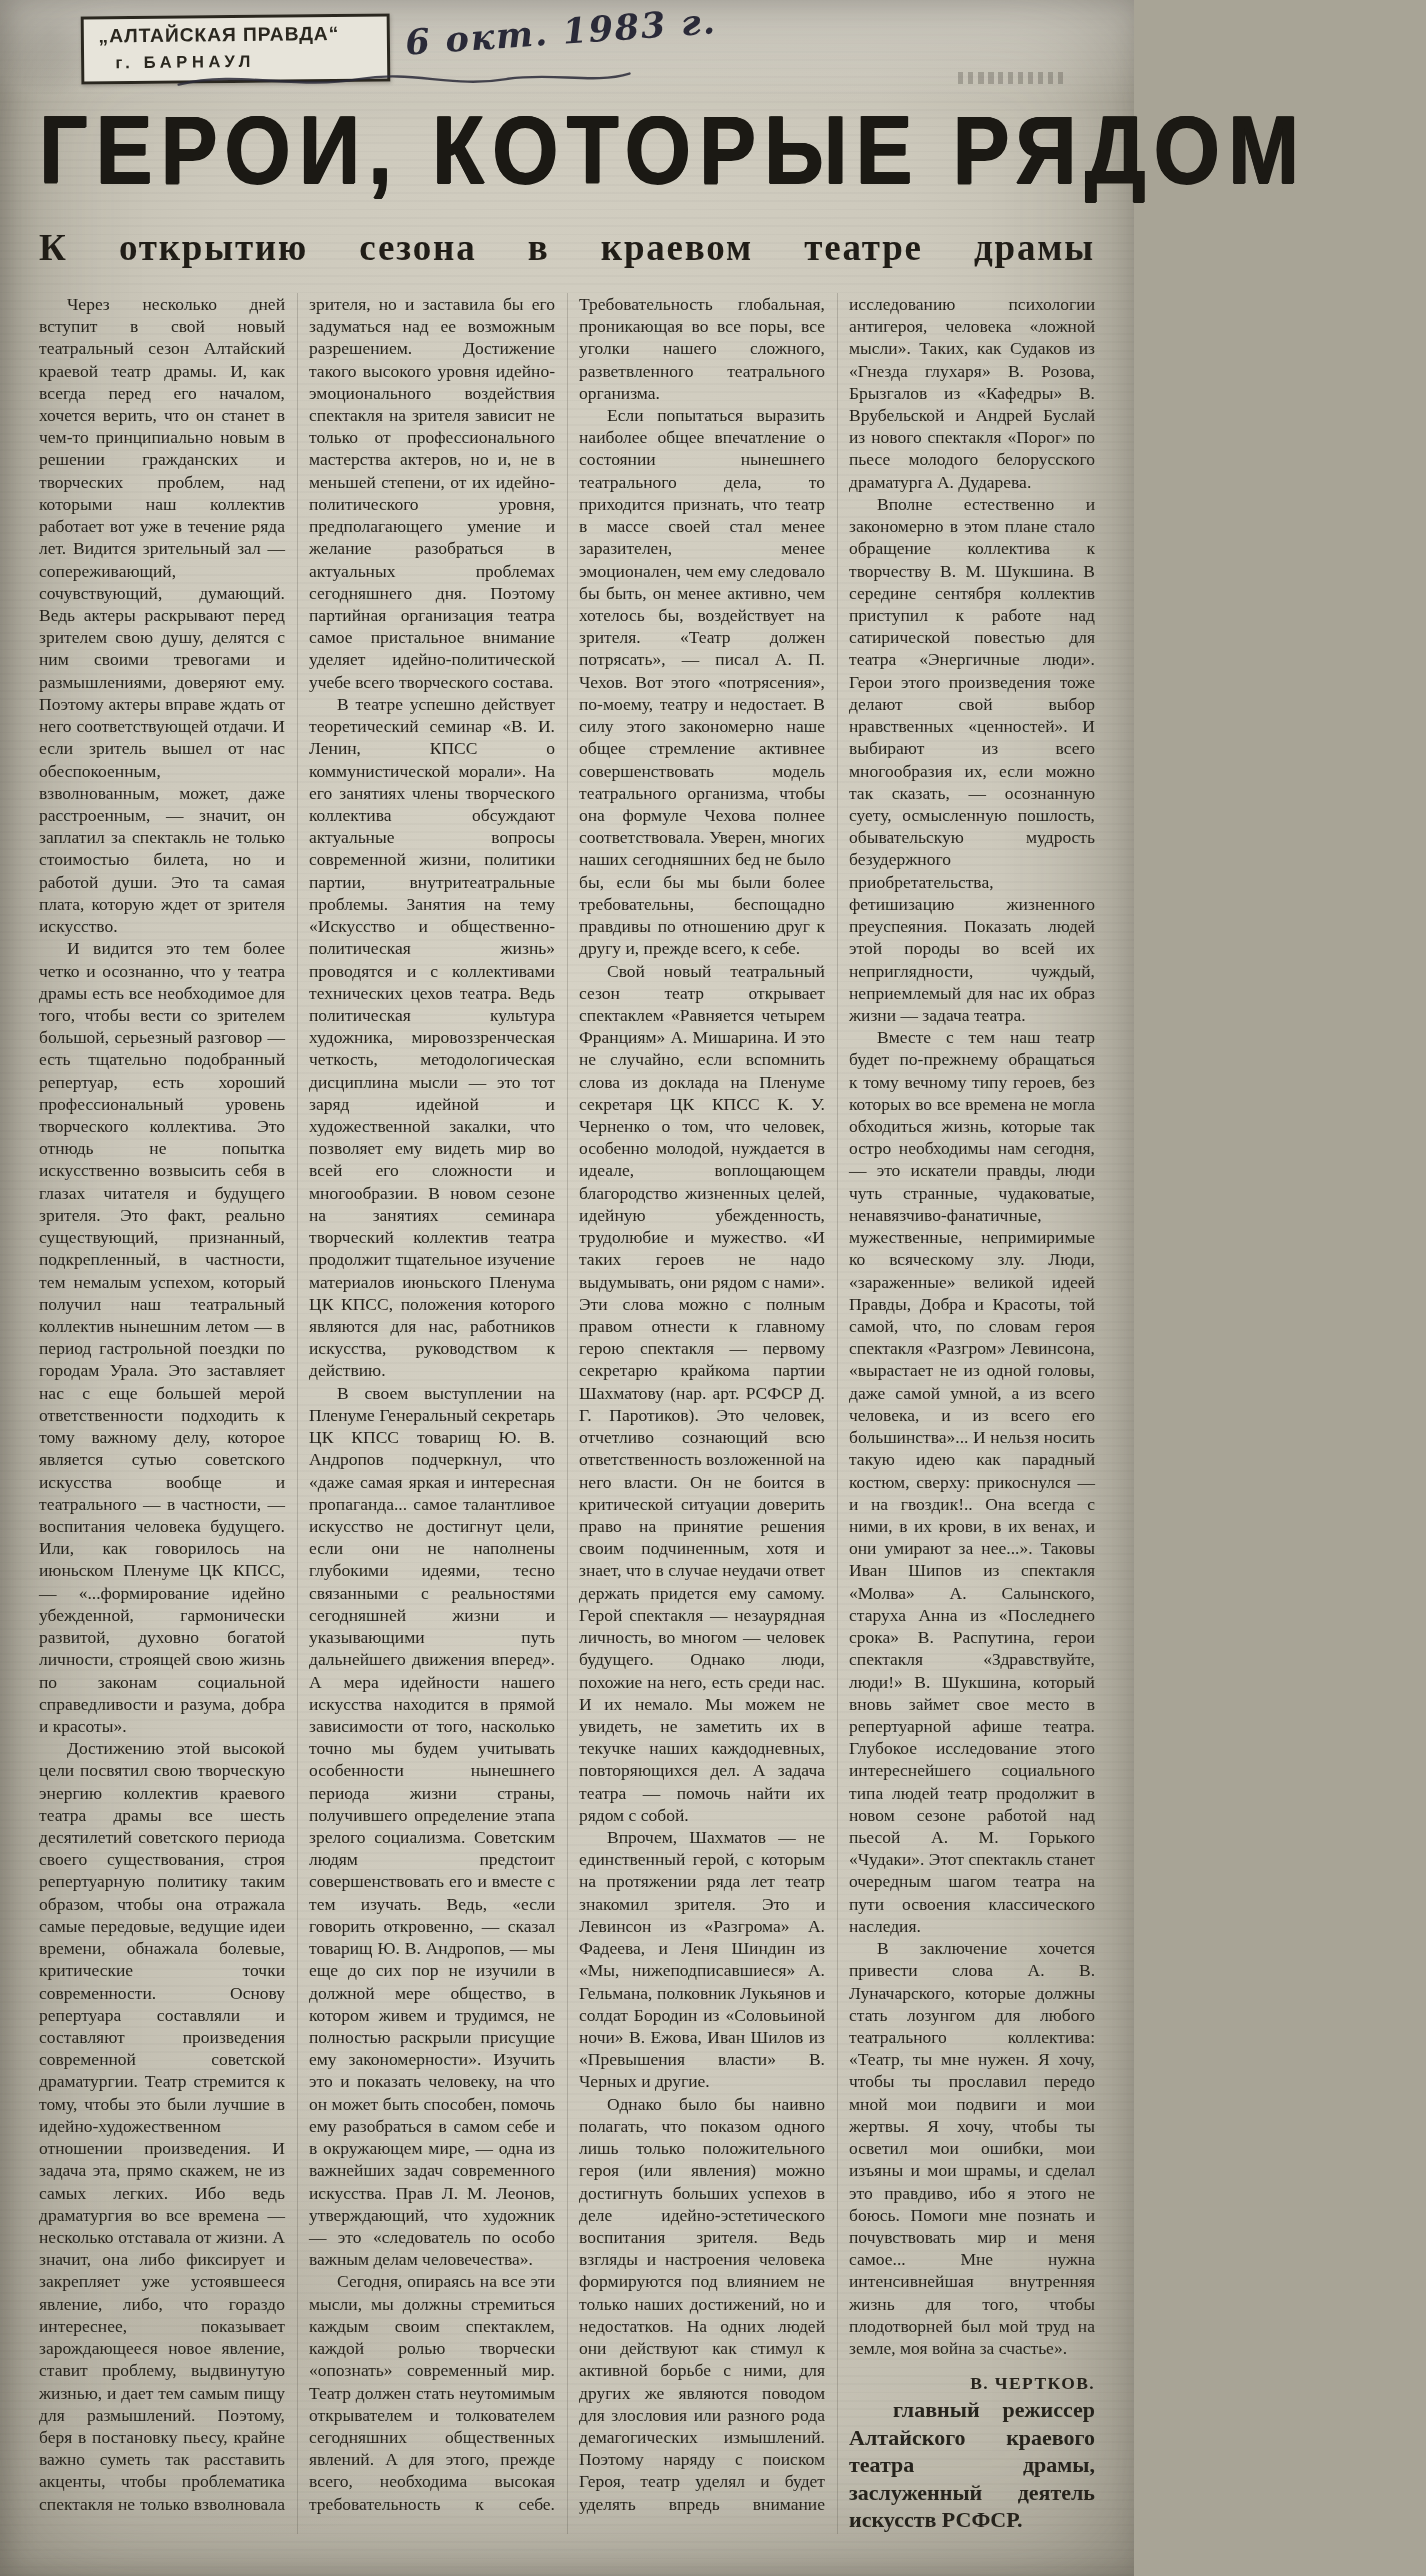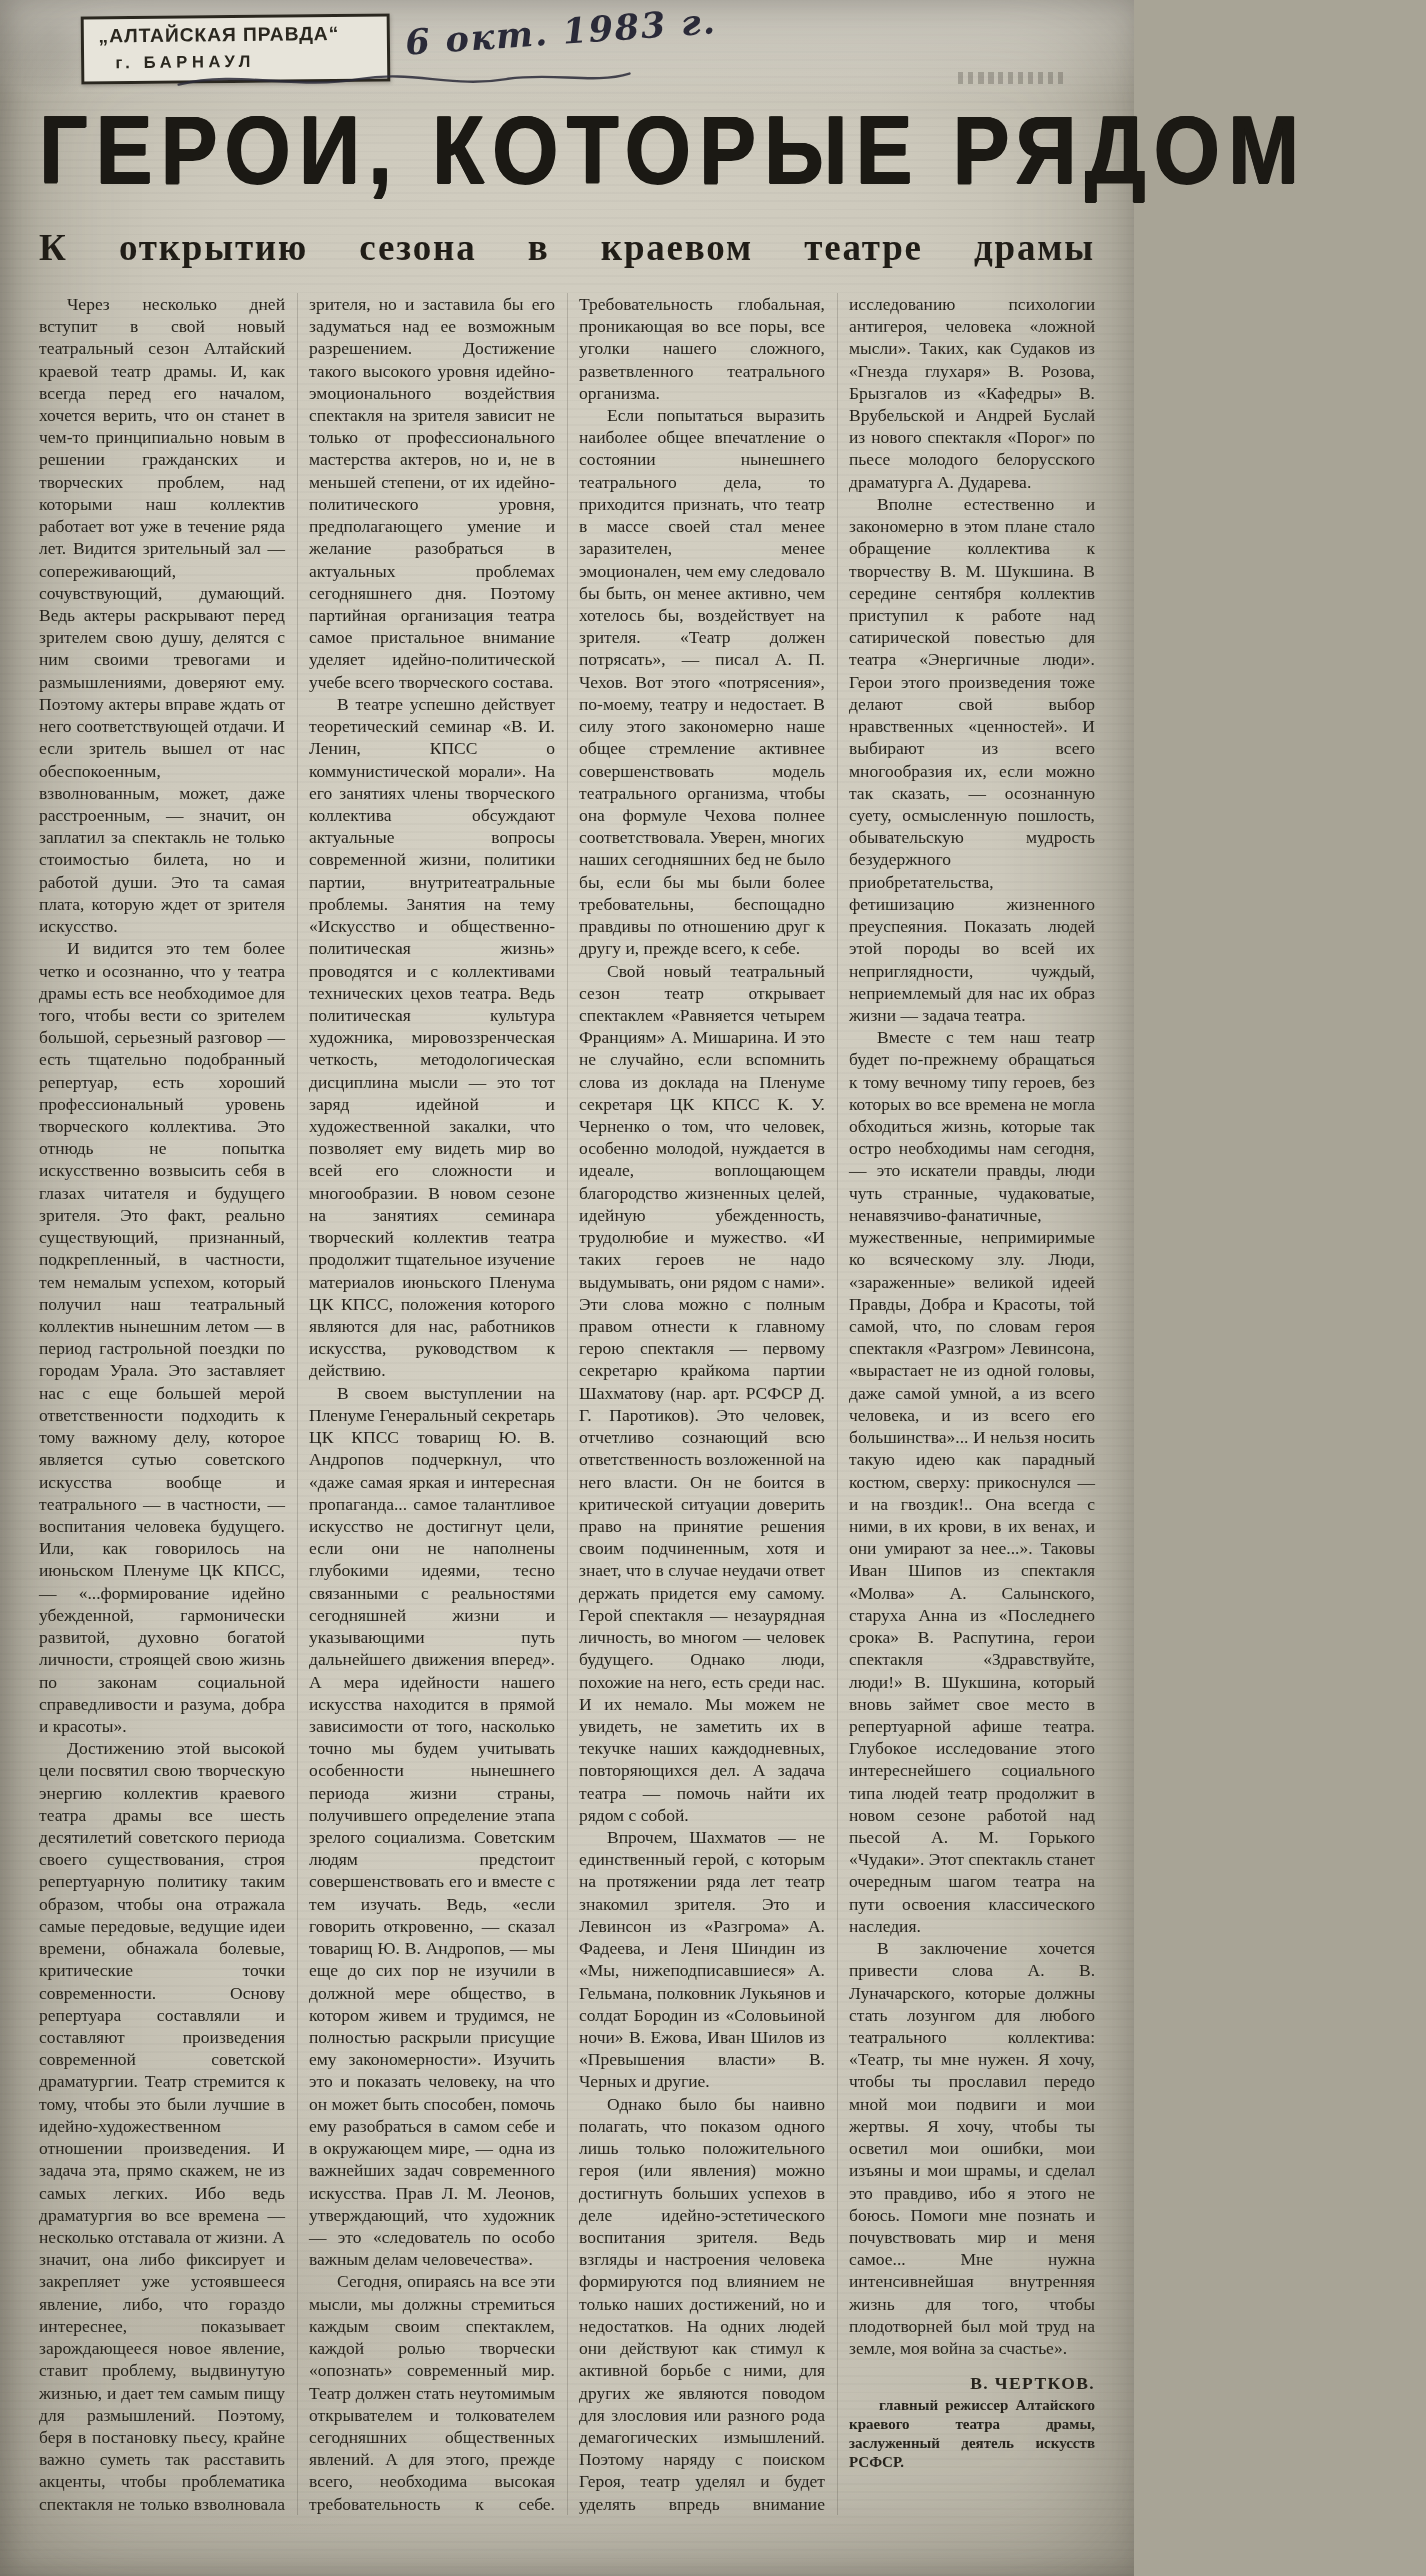--- a/index.html
+++ b/index.html
@@ -102,21 +102,21 @@
     text-align:justify;
     hyphens:auto;-webkit-hyphens:auto;
     color:var(--ink);
   }
   .columns p{margin:0;text-indent:1.6em;}
   .signature{break-inside:avoid;margin-top:13px;}
   .sig-name{
     font-weight:bold;text-align:right;letter-spacing:1.4px;font-size:17.5px;
   }
   .sig-title{
-    font-weight:bold;text-align:justify;text-indent:2em;font-size:15px;line-height:1.25;
+    font-weight:bold;text-align:justify;text-indent:2em;font-size:22px;line-height:1.25;
     margin-top:1.8px;
   }
 </style>
 </head>
 <body>
 
 <div class="scan">
 
   <div class="stamp">
     <div class="stamp-name">„АЛТАЙСКАЯ ПРАВДА“</div>

